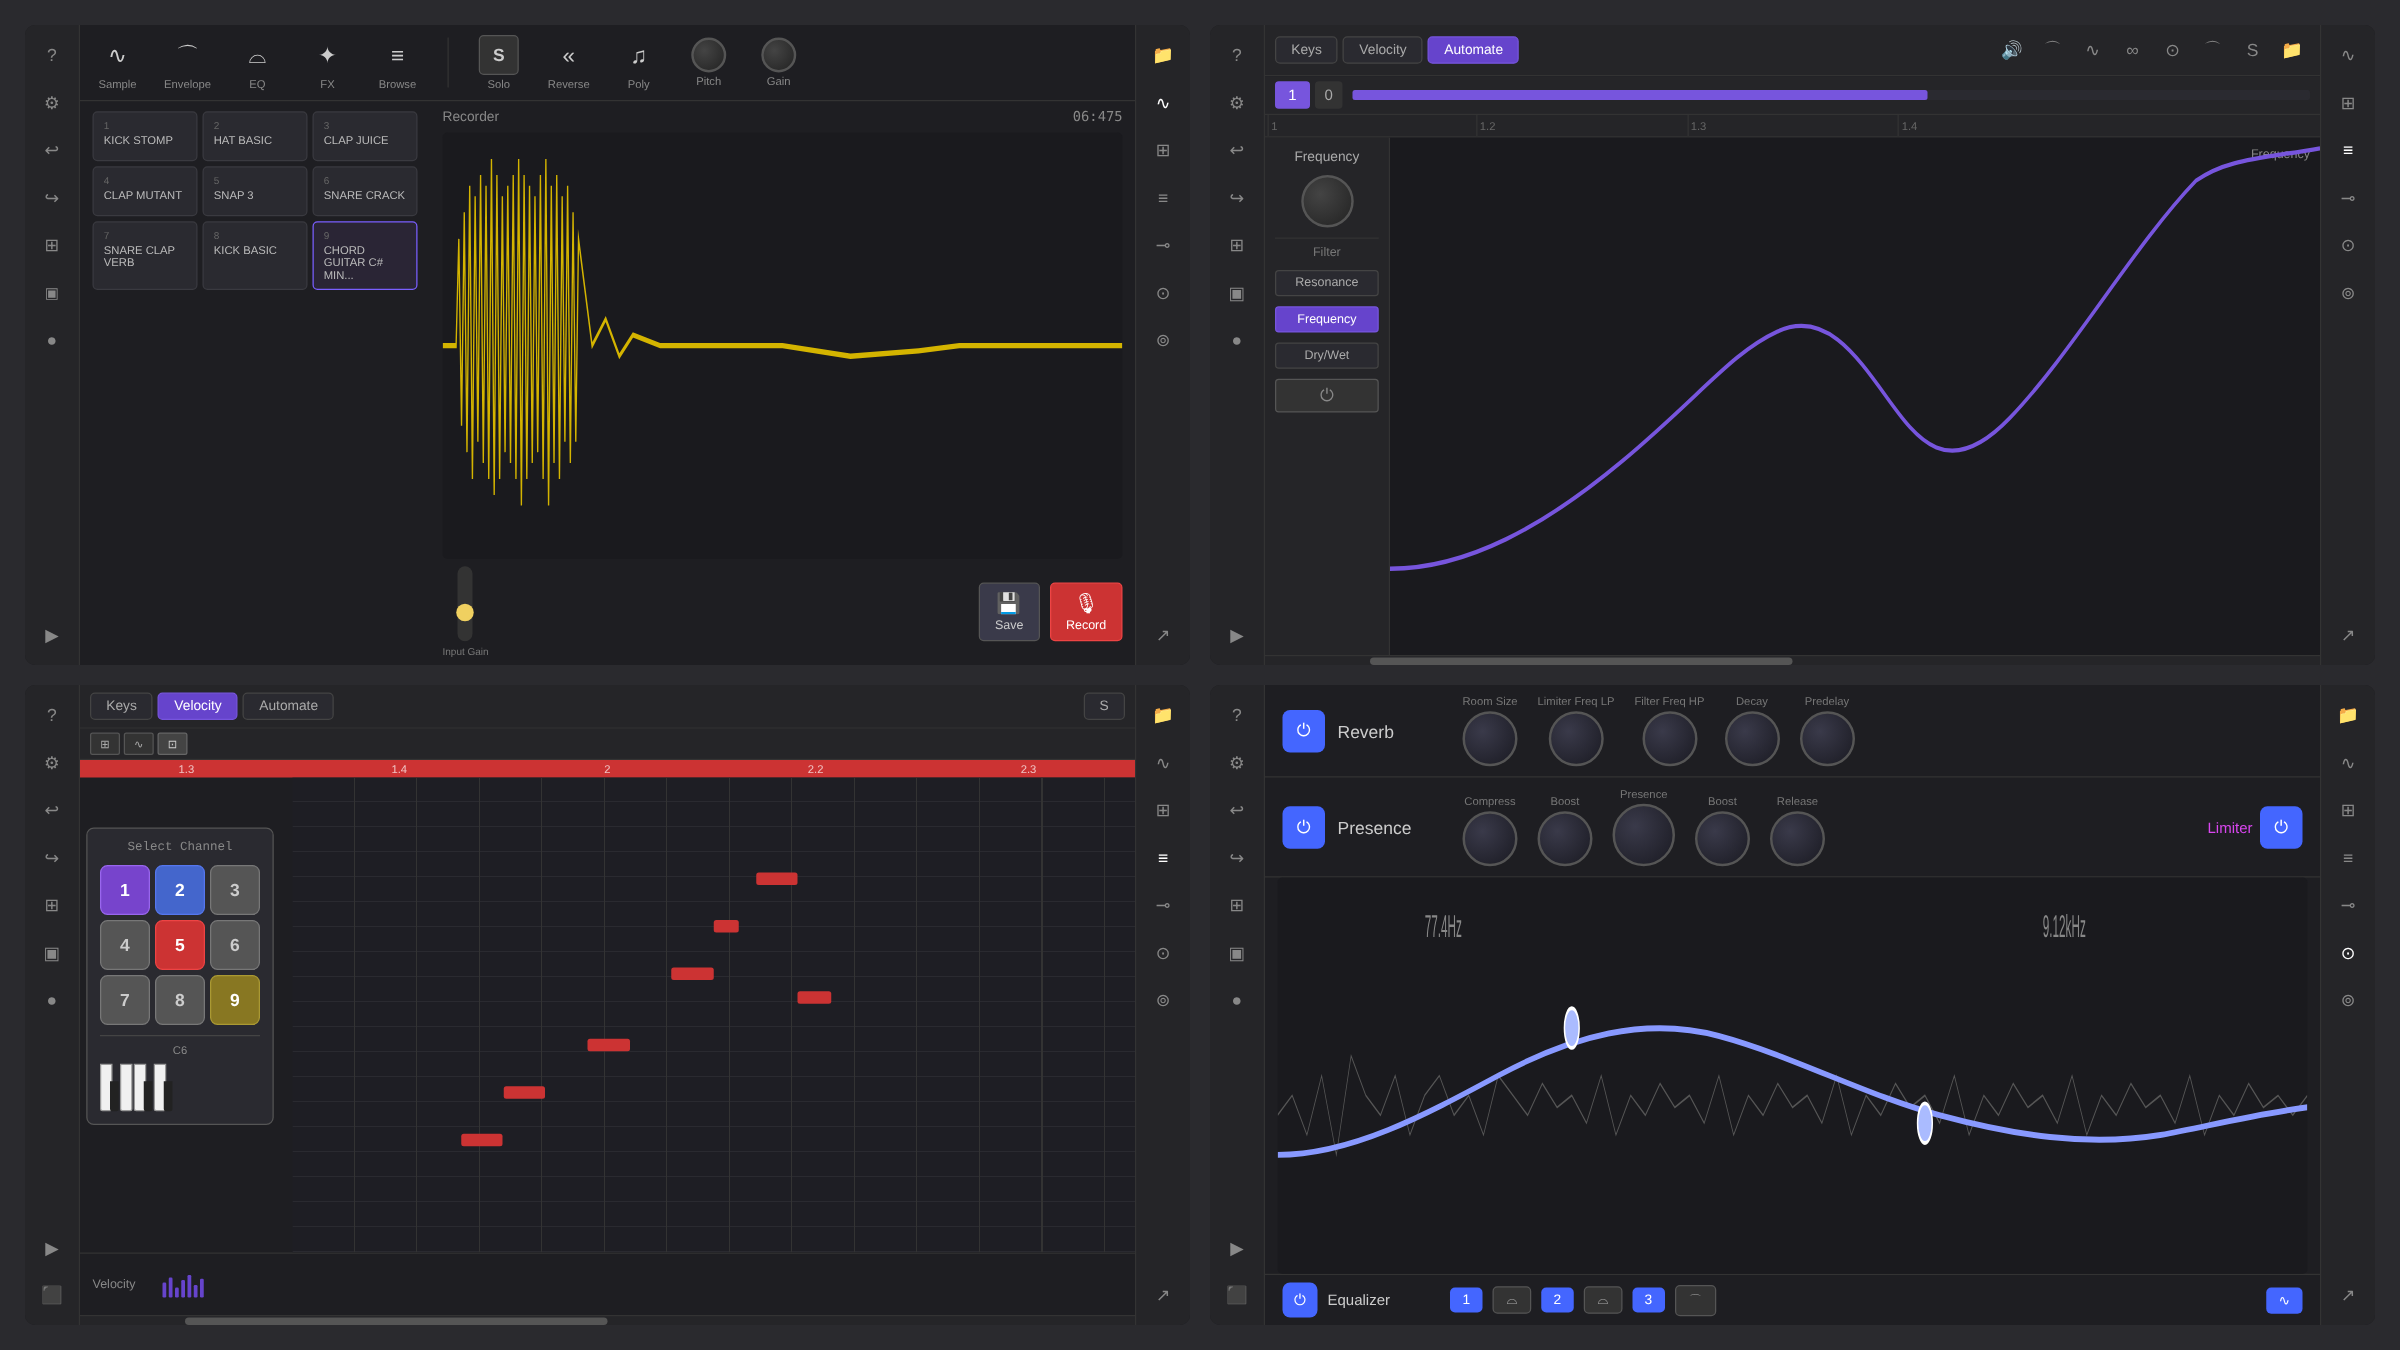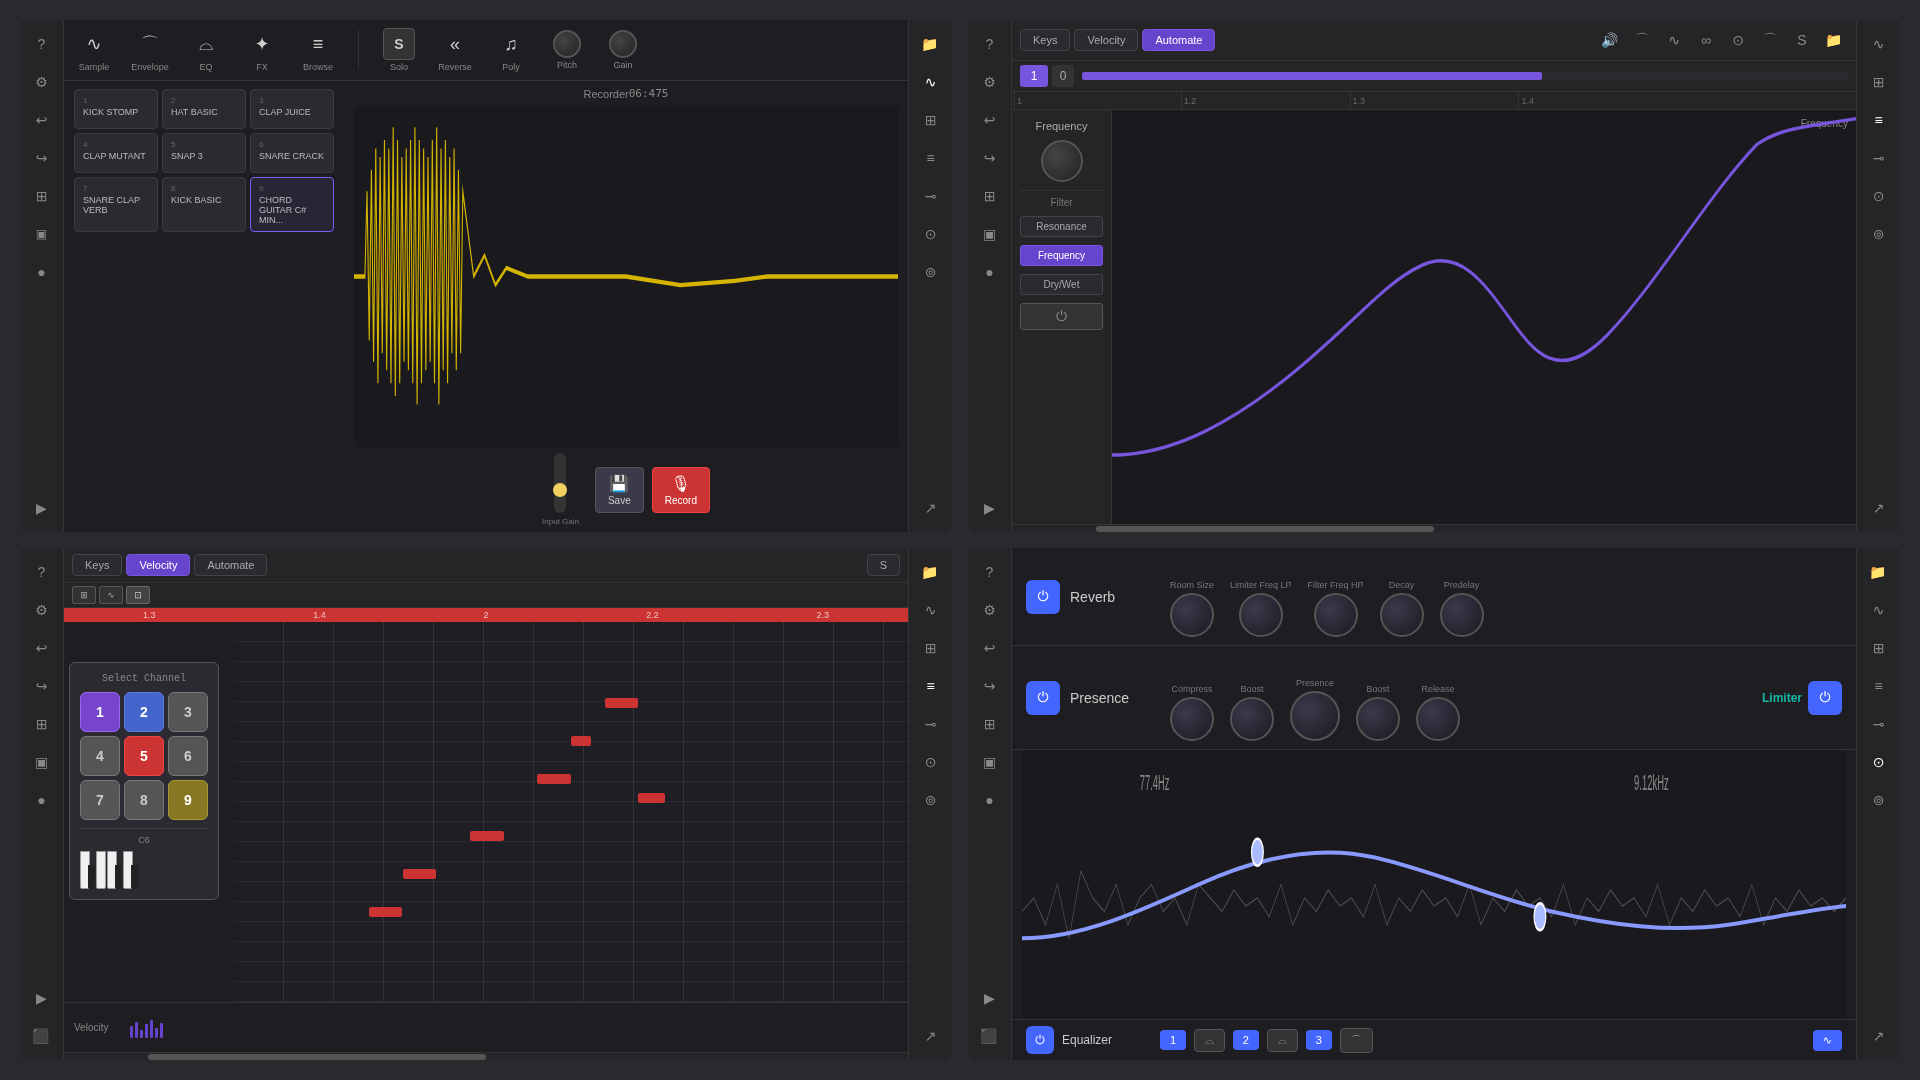--- a/index.html
+++ b/index.html
@@ -172,21 +172,20 @@
       background: #2a2535;
     }
 
     
     .recorder-section {
       flex: 1;
       padding: 6px 10px;
       display: flex;
       flex-direction: column;
       gap: 6px;
-      align-items: center;
     }
 
     .recorder-label {
       font-size: 11px;
       color: #888;
     }
 
     .waveform-container {
       flex: 1;
       background: #1a1a1e;
@@ -413,21 +412,20 @@
       display: flex;
       gap: 16px;
       align-items: flex-end;
     }
 
     .fx-knob-group {
       display: flex;
       flex-direction: column;
       align-items: center;
       gap: 3px;
-      margin-top: 24px;
     }
 
     .fx-knob-label {
       font-size: 9px;
       color: #777;
       white-space: nowrap;
     }
 
     .fx-knob {
       width: 44px;
@@ -445,22 +443,21 @@
 
     .limiter-section {
       display: flex;
       align-items: center;
       gap: 6px;
       margin-left: auto;
     }
 
     .limiter-label {
       font-size: 12px;
-      color: #14b8a6;
-      font-weight: bold;
+      color: #d946ef;
     }
 
     .limiter-power {
       width: 34px;
       height: 34px;
       border-radius: 6px;
       background: #4466ff;
       border: none;
       display: flex;
       align-items: center;

